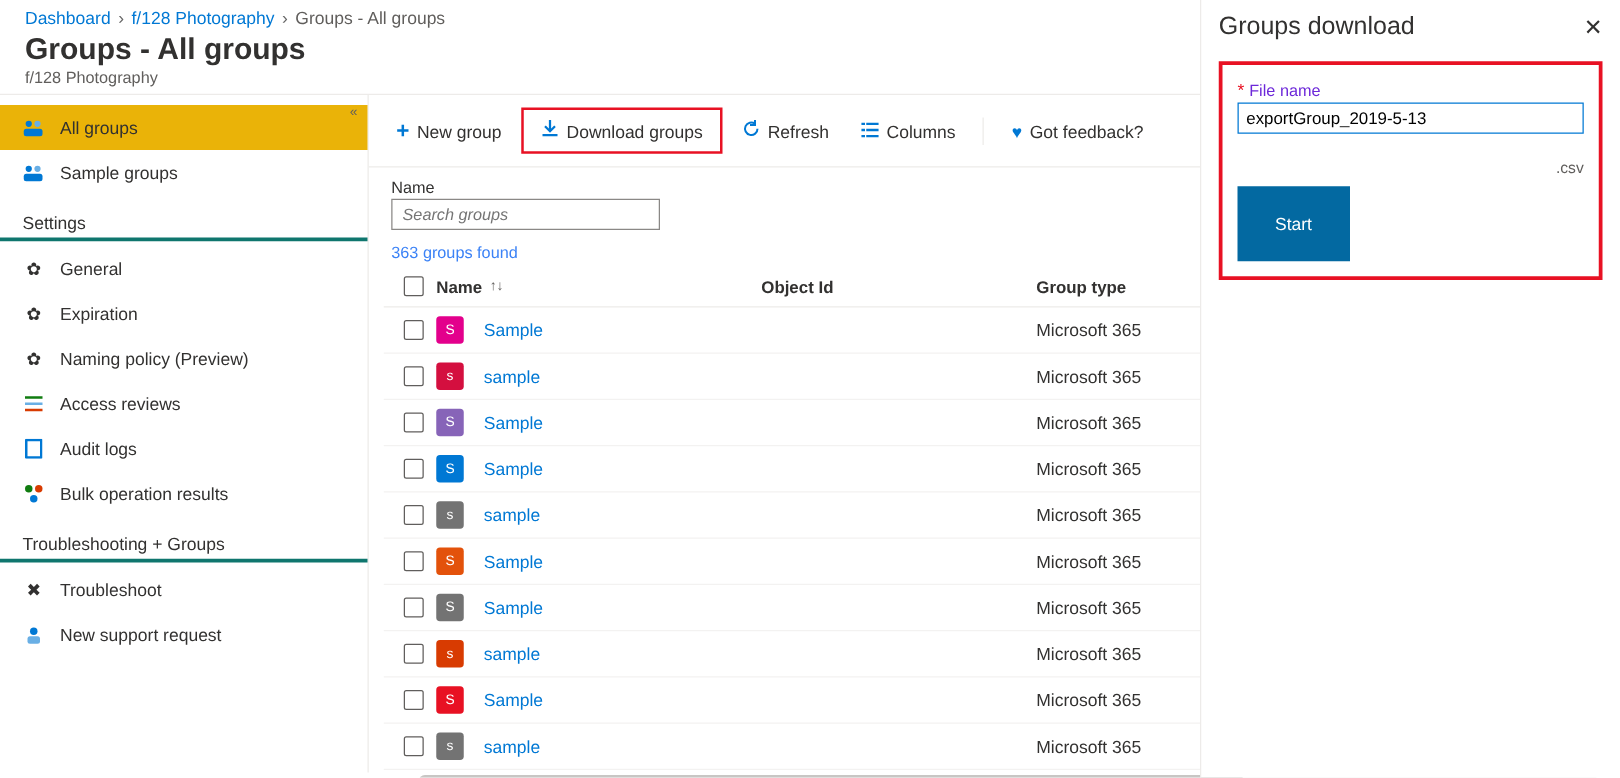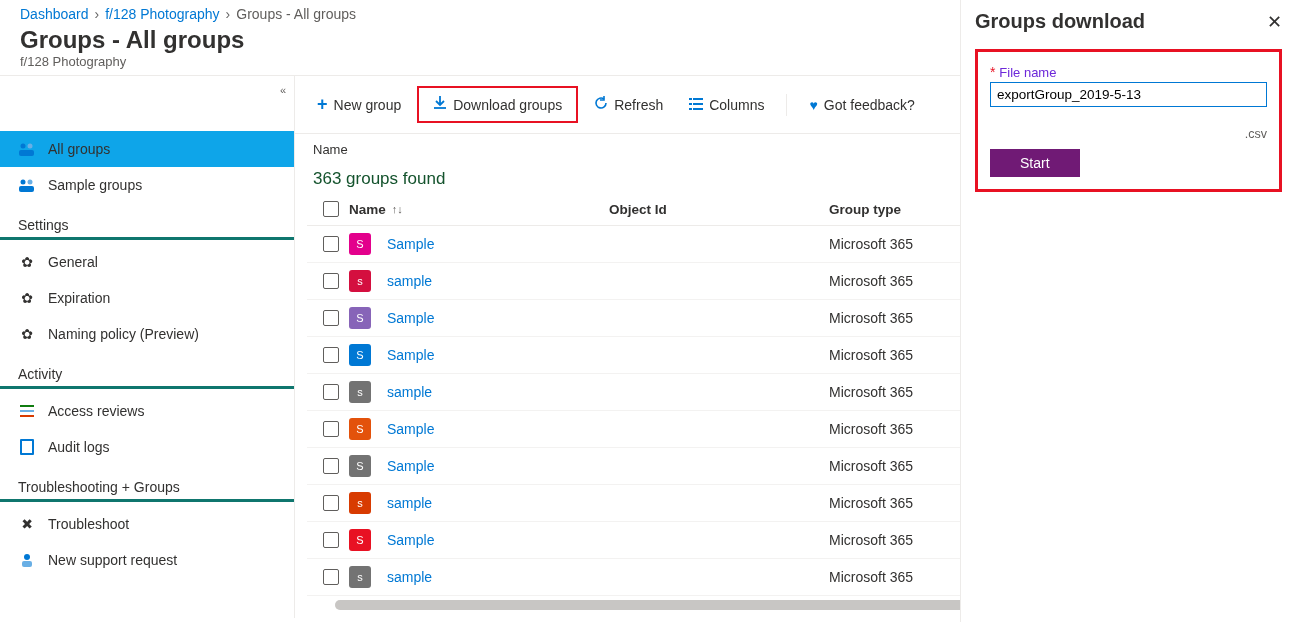--- a/index.html
+++ b/index.html
@@ -43,21 +43,21 @@
     color: #605e5c;
     cursor: pointer;
   }
   .nav-item {
     display: flex;
     align-items: center;
     gap: 12px;
     padding: 9px 18px;
     cursor: pointer;
   }
-  .nav-item.active { background: #0ea5e9; margin-top: 47px; }
+  .nav-item.active { background: #eab308; }
   .nav-icon { width: 18px; height: 18px; display: flex; align-items:center; justify-content:center; }
   .nav-label { font-size: 14px; color: #323130; }
   .section-head {
     padding: 14px 18px 4px 18px;
     font-size: 14px;
     font-weight: 400;
     color: #323130;
     border-bottom: 3px solid #0f766e;
     margin-bottom: 4px;
   }
@@ -84,21 +84,21 @@
   .filter-area { padding: 8px 18px 0 18px; }
   .filter-area label { display:block; font-size:13px; color:#323130; margin-bottom:2px; }
   .filter-input {
     border:1px solid #8a8886;
     padding:4px 8px;
     width:215px;
     font-style: italic;
     color:#605e5c;
     font-size:13px;
   }
-  .count-text { padding:10px 18px 4px 18px; font-size:17px; color:#14532d; }
+  .count-text { padding:10px 18px 4px 18px; font-size:13px; color:#3b82f6; }
   .table-wrap { padding: 0 12px; }
   .table-head {
     display:flex; align-items:center; padding:8px 6px; border-bottom:1px solid #edebe9;
     font-weight:600; font-size:13.5px;
   }
   .col-check { width:36px; display:flex; justify-content:center; }
   .chk { width:16px; height:16px; border:1px solid #605e5c; border-radius:2px; background:#fff; }
   .col-name { width:260px; display:flex; align-items:center; gap:6px;}
   .col-obj { width:220px; }
   .col-type { flex:1; }
@@ -113,31 +113,31 @@
   }
   .scroll-track::before{
     content:""; position:absolute; left:0; top:0; width:70%; height:100%; background:#c8c6c4; border-radius:5px;
   }
   
   .panel {
     position:absolute; top:0; right:0; width:336px; height:100%;
     border-left:1px solid #edebe9; background:#fff; padding:10px 14px;
   }
   .panel-head { display:flex; justify-content:space-between; align-items:center; }
-  .panel-title { font-size:20px; font-weight:700; }
+  .panel-title { font-size:20px; font-weight:400; }
   .close-x { font-size:18px; cursor:pointer; }
   .panel-form { border:3px solid #e81123; margin-top:16px; padding:12px; }
   .req-star { color:#e81123; }
   .field-label { font-size:13px; color:#6d28d9; }
   .text-input {
     width:100%; border:1px solid #0078d4; padding:4px 6px; font-size:13.5px; margin-top:2px;
   }
   .ext-row { display:flex; justify-content:flex-end; font-size:12.5px; color:#605e5c; margin-top:20px; }
   .start-btn {
-    background:#701a75; color:#fff; border:none; padding:6px 30px; font-size:14px; margin-top:8px; cursor:pointer;
+    background:#0369a1; color:#fff; border:none; padding:22px 30px; font-size:14px; margin-top:8px; cursor:pointer;
   }
   .sort-icon{font-size:11px;color:#605e5c;}
 </style>
 </head>
 <body>
 
 <div class="breadcrumb">
   <a href="#">Dashboard</a>
   <span class="sep">›</span>
   <a href="#">f/128 Photography</a>
@@ -184,39 +184,48 @@
     </div>
     <div class="nav-item">
       <span class="nav-icon">✿</span>
       <span class="nav-label">Expiration</span>
     </div>
     <div class="nav-item">
       <span class="nav-icon">✿</span>
       <span class="nav-label">Naming policy (Preview)</span>
     </div>
 
-    <div class="section-head">Activity</div>
     <div class="nav-item">
       <span class="nav-icon">
         <svg width="16" height="16" viewBox="0 0 16 16">
             <rect x="1" y="2" width="14" height="2" fill="#107c10"></rect>
             <rect x="1" y="7" width="14" height="2" fill="#69afe5"></rect>
             <rect x="1" y="12" width="14" height="2" fill="#d83b01"></rect>
           </svg>
       </span>
       <span class="nav-label">Access reviews</span>
     </div>
     <div class="nav-item">
       <span class="nav-icon">
         <svg width="14" height="16" viewBox="0 0 14 16">
             <rect x="0" y="0" width="14" height="16" rx="1" fill="#0078d4"></rect>
             <rect x="2" y="2" width="10" height="12" fill="#fff"></rect>
           </svg>
       </span>
       <span class="nav-label">Audit logs</span>
+    </div>
+    <div class="nav-item">
+      <span class="nav-icon">
+        <svg width="16" height="16" viewBox="0 0 16 16">
+            <circle cx="4" cy="4" r="3" fill="#107c10"></circle>
+            <circle cx="12" cy="4" r="3" fill="#d83b01"></circle>
+            <circle cx="8" cy="12" r="3" fill="#0078d4"></circle>
+          </svg>
+      </span>
+      <span class="nav-label">Bulk operation results</span>
     </div>
 
     <div class="section-head">Troubleshooting + Groups</div>
     <div class="nav-item">
       <span class="nav-icon">✖</span>
       <span class="nav-label">Troubleshoot</span>
     </div>
     <div class="nav-item">
       <span class="nav-icon">
         <svg width="14" height="16" viewBox="0 0 14 16">
@@ -267,20 +276,21 @@
       </div>
       <div class="sep-v"></div>
       <div class="tbtn">
         <span class="ticon" style="color:#0078d4;">♥</span>
         <span>Got feedback?</span>
       </div>
     </div>
 
     <div class="filter-area">
       <label>Name</label>
+      <input class="filter-input" placeholder="Search groups" style="">
     </div>
 
     <div class="count-text">363 groups found</div>
 
     <div class="table-wrap">
       <div class="table-head">
         <div class="col-check">
             <div class="chk"></div>
           </div>
         <div class="col-name">

